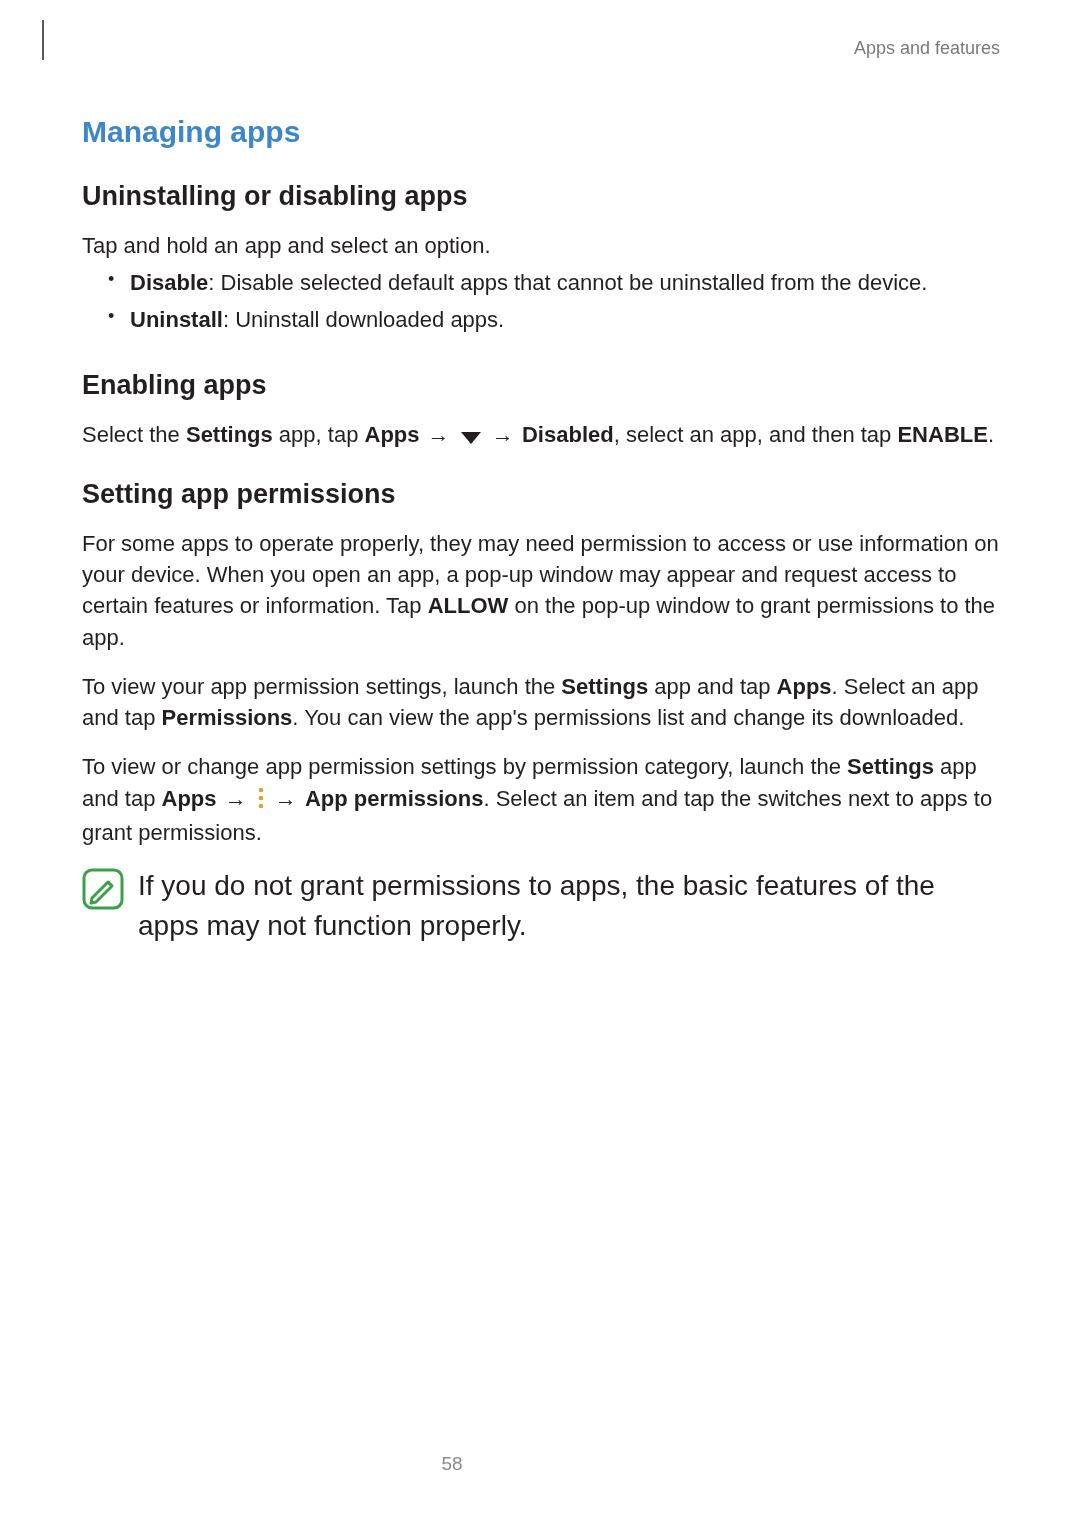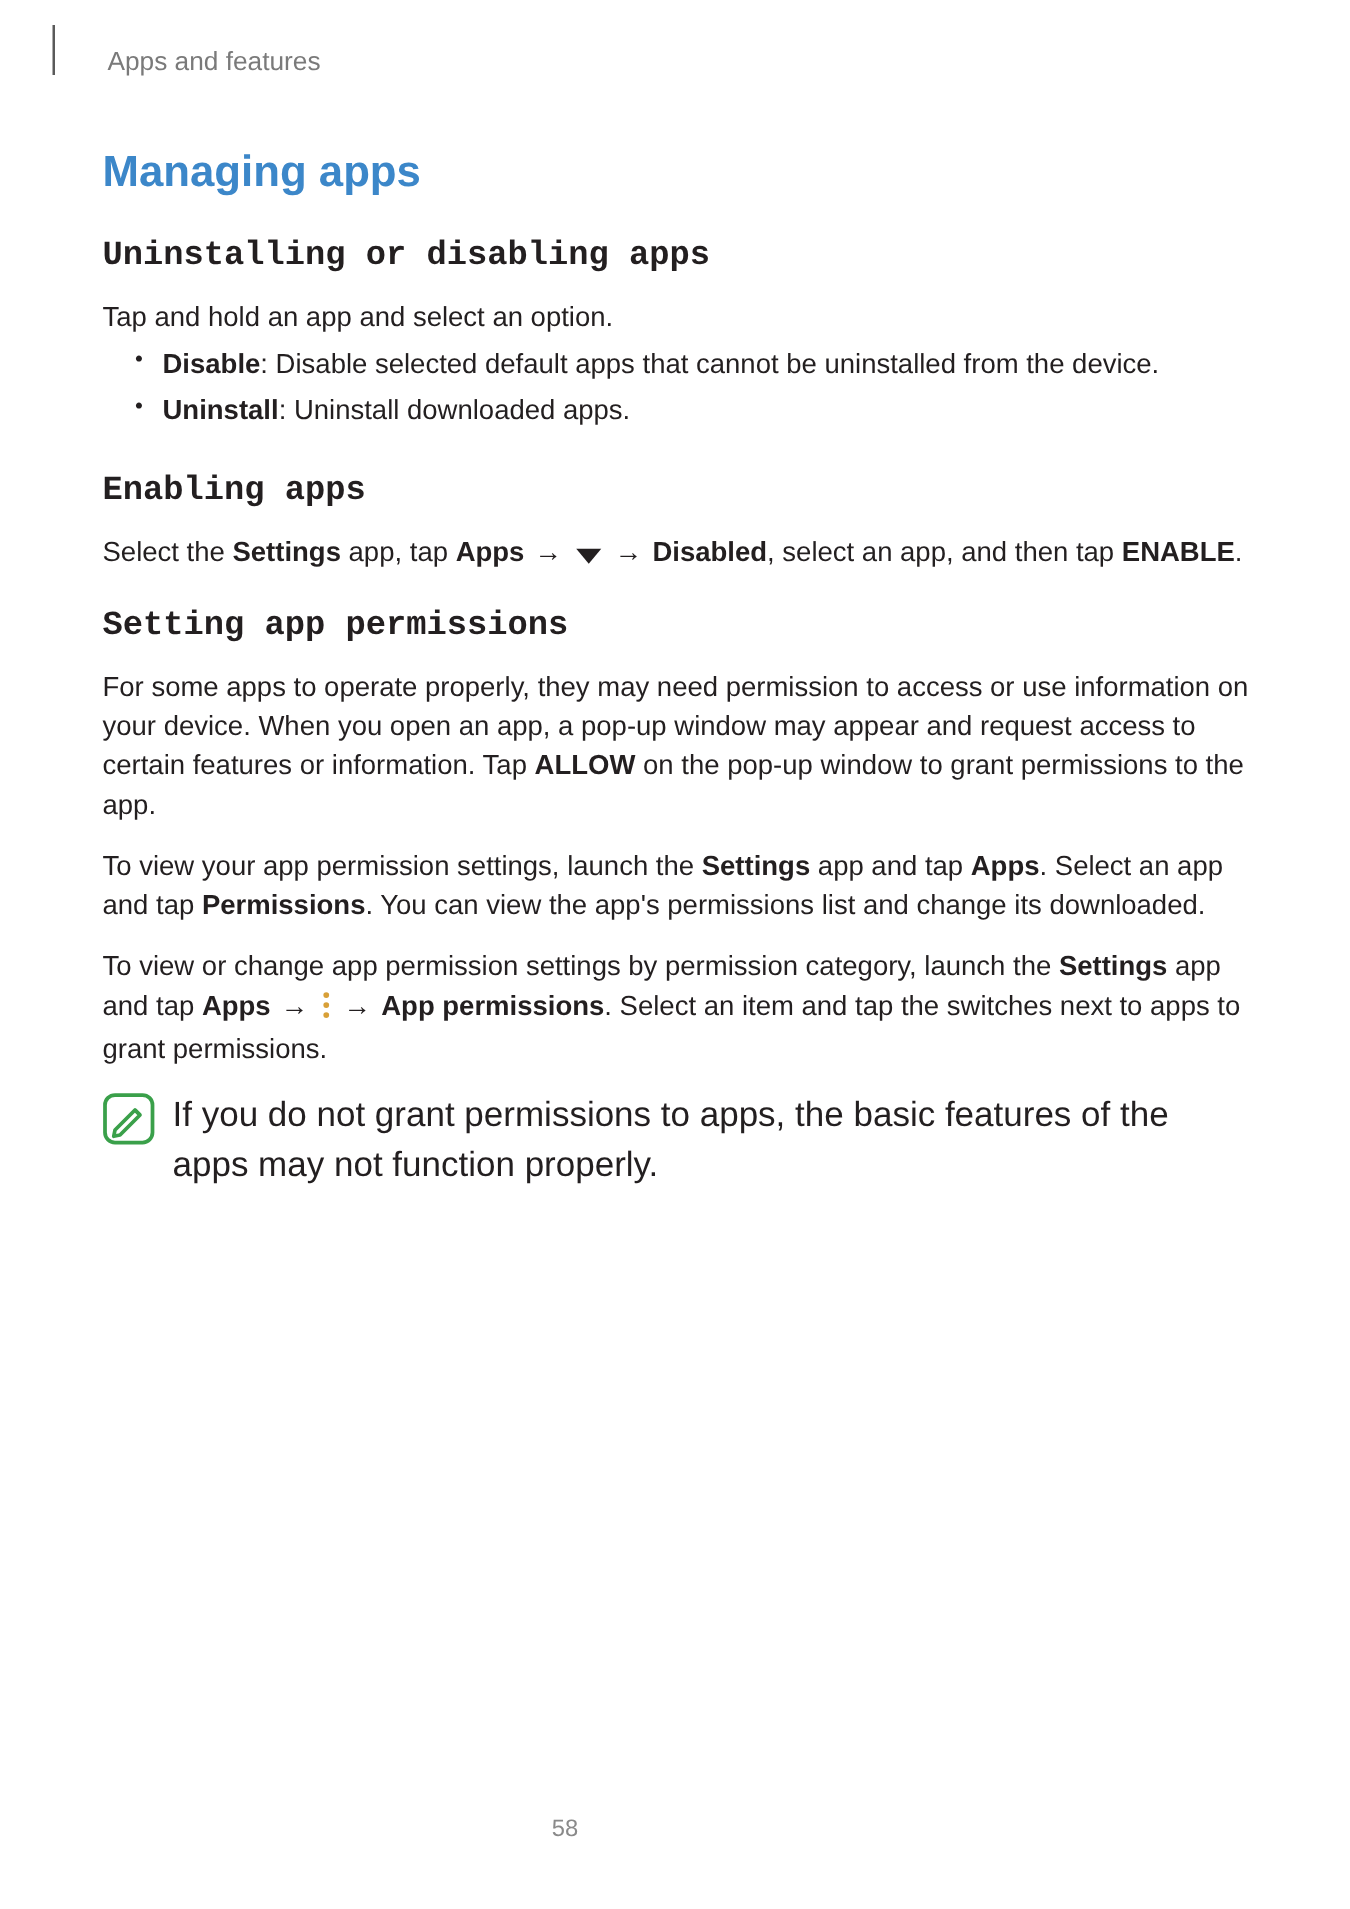--- a/index.html
+++ b/index.html
@@ -20,37 +20,37 @@
   }
   .header-rule {
     position: absolute;
     left: 42px;
     top: 20px;
     width: 2px;
     height: 40px;
     background: #5a5a5a;
   }
   .header-text {
-    font-size: 21px;
+    font-size: 18px;
     color: #7a7a7a;
     margin: 0 0 56px 4px;
     font-weight: 400;
+    text-align: right;
   }
   .h1 {
-    font-size: 35px;
+    font-size: 30px;
     color: #3c87c9;
     font-weight: 700;
     margin: 0 0 32px 0;
   }
   .h2 {
     font-size: 27px;
     color: #231f20;
     font-weight: 700;
     margin: 0 0 18px 0;
-    font-family: Liberation Mono, monospace;
   }
   .p {
     font-size: 22px;
     line-height: 1.42;
     margin: 0 0 18px 0;
     color: #231f20;
     font-weight: 400;
   }
   .tight { margin-bottom: 6px; }
   .section-gap { margin-top: 34px; }

